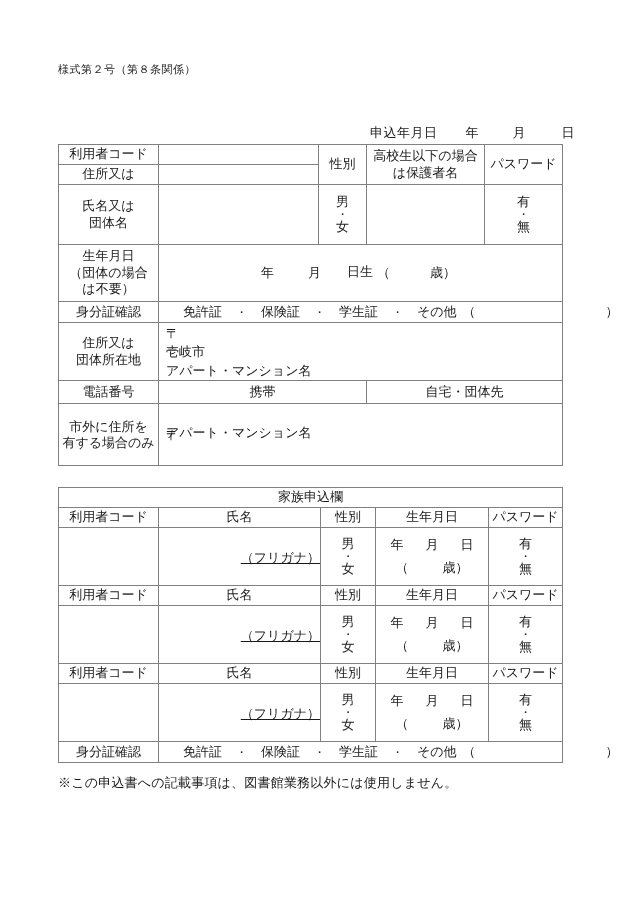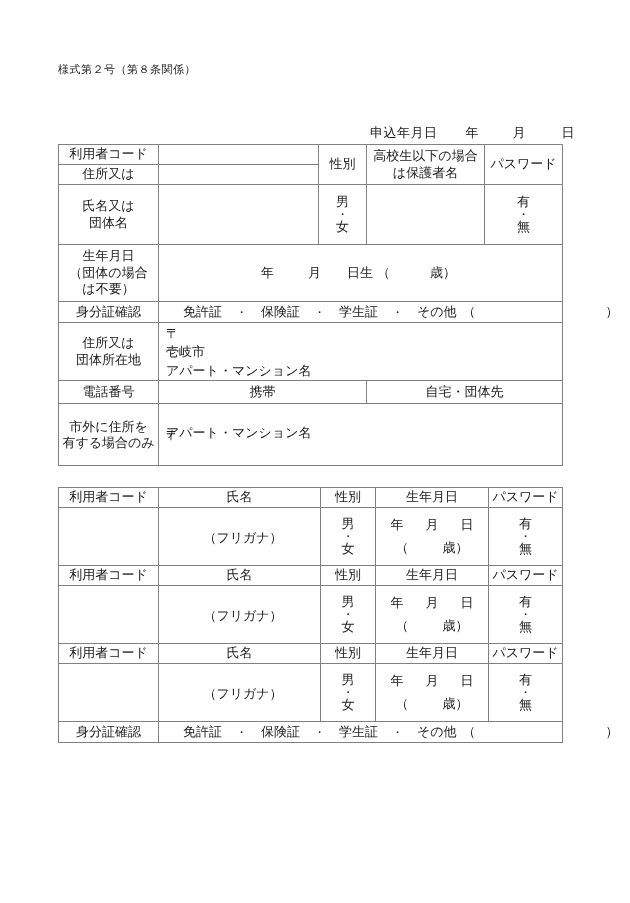--- a/index.html
+++ b/index.html
@@ -135,21 +135,21 @@
   .birth-line {
     display: flex;
     align-items: center;
     justify-content: center;
     height: 100%;
     white-space: nowrap;
     padding-right: 4px;
   }
   .birth-line .y { margin-left: 0; }
   .birth-line .m { margin-left: 34px; }
-  .birth-line .d { margin-left: 26px; }
+  .birth-line .d { margin-left: 26px; font-family: Liberation Mono, monospace; }
   .birth-line .age { margin-left: 4px; }
   .birth-line .age-close { margin-left: 40px; }
 
   
   .id-line {
     display: flex;
     align-items: flex-end;
     height: 100%;
     white-space: nowrap;
     padding-left: 24px;
@@ -197,23 +197,24 @@
   .ft-c4 { width: 113px; }
   .ft-c5 { width: 74px; }
 
   .fr-title { height: 20px; }
   .fr-head  { height: 20px; }
   .fr-body  { height: 58px; }
   .fr-id    { height: 21px; }
 
   .kana-cell {
     height: 100%;
-    text-align: center;
+    text-align: right;
     padding: 3px 0 0 7px;
     box-sizing: border-box;
+    text-decoration: underline;
   }
   .fam-birth {
     display: flex;
     flex-direction: column;
     justify-content: center;
     align-items: center;
     height: 100%;
     line-height: 1.7;
     white-space: nowrap;
   }
@@ -373,20 +374,23 @@
 
   <table class="form" id="family-table">
     <colgroup>
       <col class="ft-c1">
         <col class="ft-c2">
         <col class="ft-c3">
         <col class="ft-c4">
         <col class="ft-c5">
     </colgroup>
     <tbody>
+      <tr class="fr-title">
+        <td class="hdr" colspan="5">家族申込欄</td>
+      </tr>
 
       <tr class="fr-head">
         <td class="hdr">利用者コード</td>
         <td class="hdr">氏名</td>
         <td class="hdr">性別</td>
         <td class="hdr">生年月日</td>
         <td class="hdr">パスワード</td>
       </tr>
       <tr class="fr-body">
         <td></td>
@@ -495,14 +499,15 @@
             <span class="sep">・</span>
             <span>その他</span>
             <span class="paren-open">（</span>
             <span class="paren-close">）</span>
           </div>
         </td>
       </tr>
     </tbody>
   </table>
 
+  <div class="footnote">※この申込書への記載事項は、図書館業務以外には使用しません。</div>
 
 </div>
 
 </body></html>

